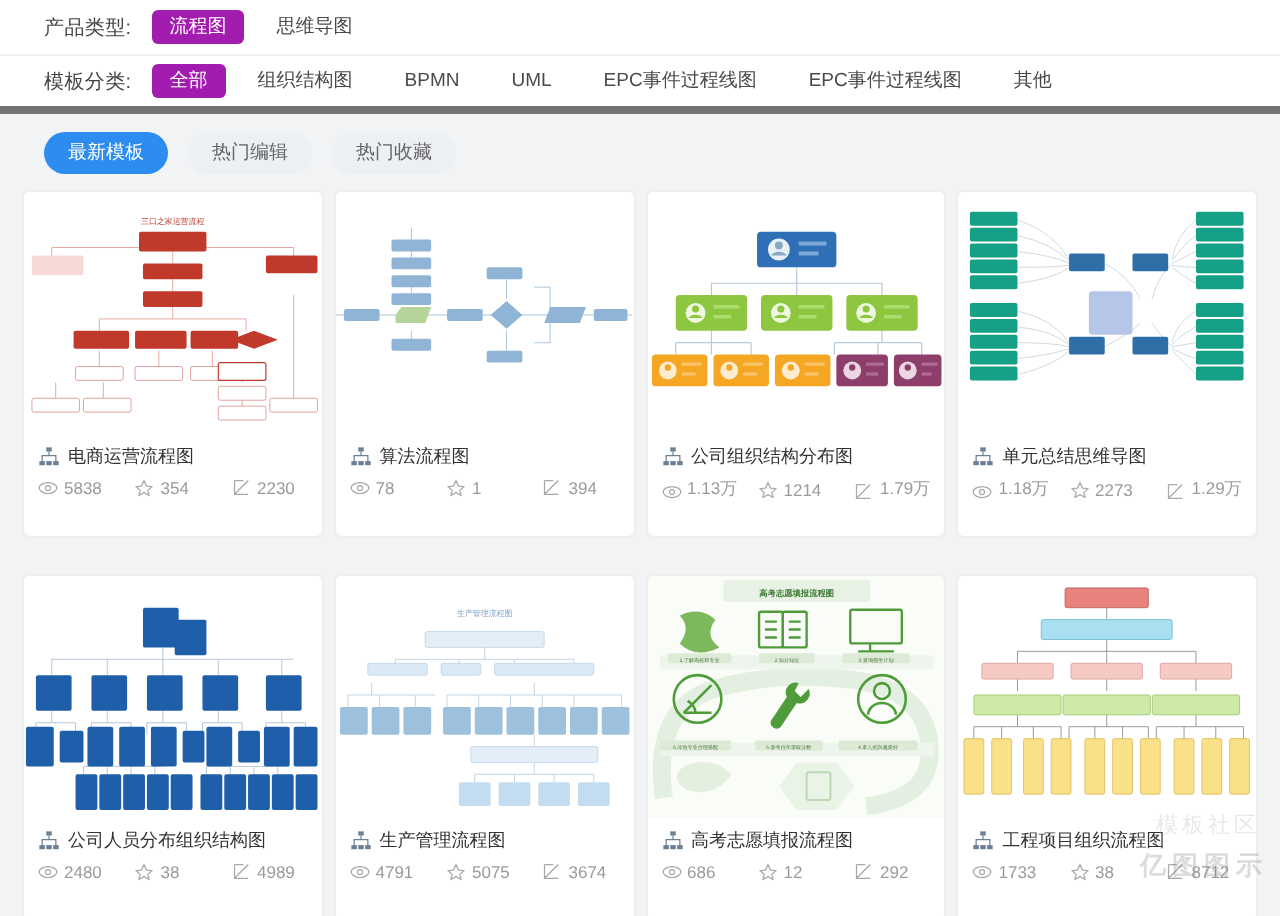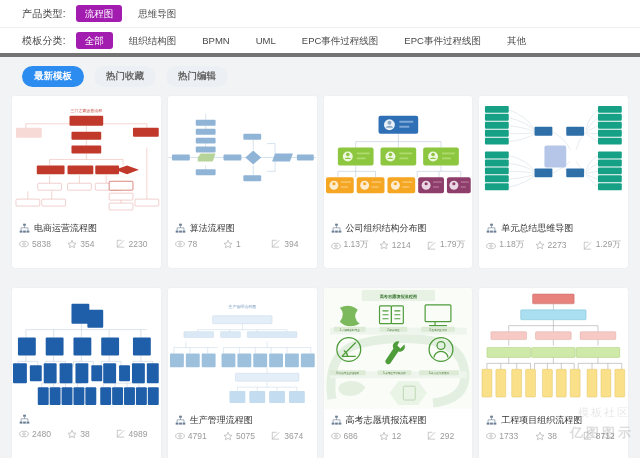--- a/index.html
+++ b/index.html
@@ -34,21 +34,20 @@
   .chip.active { background: #a21caf; color: #ffffff; }
   .chip.plain { padding: 3px 10px; }
 
   
   .sort-bar {
     background: #f2f3f5;
     display: flex; align-items: center;
     padding: 9px 0 9px 22px;
     gap: 10px;
     height: 39px;
-    font-weight: bold;
   }
   .sort-chip {
     font-size: 9.5px; color: #666;
     background: #eceff3;
     padding: 4px 12px; border-radius: 12px;
     cursor: pointer; white-space: nowrap;
   }
   .sort-chip.active { background: #2d8cf0; color: #fff; }
 
   
@@ -124,22 +123,22 @@
     <span class="chip plain">组织结构图</span>
     <span class="chip plain">BPMN</span>
     <span class="chip plain">UML</span>
     <span class="chip plain">EPC事件过程线图</span>
     <span class="chip plain">EPC事件过程线图</span>
     <span class="chip plain">其他</span>
   </div>
 
   <div class="sort-bar">
     <span class="sort-chip active">最新模板</span>
+    <span class="sort-chip">热门编辑</span>
     <span class="sort-chip">热门收藏</span>
-    <span class="sort-chip">热门编辑</span>
   </div>
 
   <div class="grid">
 
     <div class="card">
       <div class="thumb">
         <svg class="art" viewBox="0 0 150 122" preserveAspectRatio="none">
           <rect x="0" y="0" width="150" height="122" fill="#fff"></rect>
           <text x="75" y="16" font-size="4" fill="#c0392b" text-anchor="middle">三口之家运营流程</text>
           <g stroke="#e8a9a2" stroke-width="0.5" fill="none">
@@ -524,20 +523,21 @@
         </svg>
       </div>
       <div class="card-title">
         <svg class="hier-icon" width="11" height="11" viewBox="0 0 16 16">
           <rect x="6" y="1" width="4" height="3" fill="#6b7f94"></rect>
           <rect x="1" y="11" width="4" height="3" fill="#6b7f94"></rect>
           <rect x="6" y="11" width="4" height="3" fill="#6b7f94"></rect>
           <rect x="11" y="11" width="4" height="3" fill="#6b7f94"></rect>
           <path d="M8 4 V7 M3 11 V7 H13 V11" stroke="#6b7f94" stroke-width="0.9" fill="none"></path>
         </svg>
+        <span>公司人员分布组织结构图</span>
       </div>
       <div class="card-stats">
         <span class="stat">
           <svg width="10" height="10" viewBox="0 0 16 16">
             <ellipse cx="8" cy="8" rx="7" ry="4.4" fill="none" stroke="#a8a8a8" stroke-width="1"></ellipse>
             <circle cx="8" cy="8" r="2" fill="none" stroke="#a8a8a8" stroke-width="1"></circle>
           </svg>
           <span>2480</span>
         </span>
         <span class="stat">

